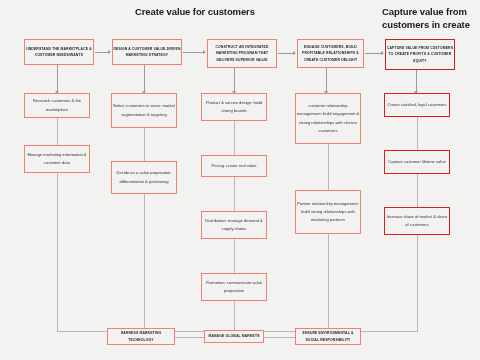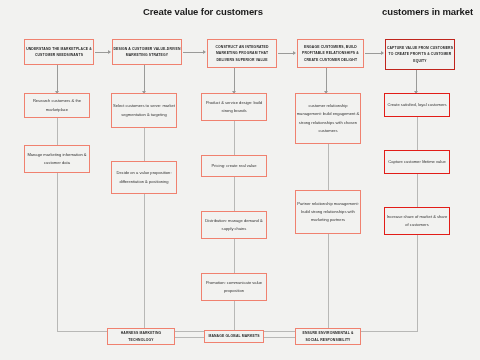--- a/index.html
+++ b/index.html
@@ -14,21 +14,21 @@
   #stage{position:relative;width:480px;height:360px;}
 
   
   .hdr{
     position:absolute;
     font-weight:bold;
     color:#1a1a1a;
     line-height:1.35;
     letter-spacing:-.1px;
   }
-  #hdr-create{left:143px;top:6px;width:200px;font-size:9.5px;}
+  #hdr-create{left:135px;top:6px;width:200px;font-size:9.5px;}
   #hdr-create .l2{display:block;padding-left:14px;}
   #hdr-capture{left:382px;top:6px;width:96px;font-size:9.5px;}
   #hdr-capture .l2{display:block;}
 
   
   .box{
     position:absolute;
     box-sizing:border-box;
     background:#f2f2f0;
     border:1.6px solid #f0816f;
@@ -88,21 +88,22 @@
 </style>
 </head>
 <body>
 
 <div id="stage">
 
   <div class="hdr" id="hdr-create">
     <span>Create value for customers</span>
   </div>
   <div class="hdr" id="hdr-capture">
-    <span class="l2">customers in market</span>
+    <span>Capture value from</span>
+    <span class="l2">customers in create</span>
   </div>
 
   <div class="box top" style="left:24px;top:39px;width:70px;height:26px;">
     <span>UNDERSTAND THE MARKETPLACE &amp; CUSTOMER NEEDS/WANTS</span>
   </div>
 
   <div class="box top" style="left:112px;top:39px;width:70px;height:26px;">
     <span>DESIGN A CUSTOMER VALUE-DRIVEN MARKETING STRATEGY</span>
   </div>
 

